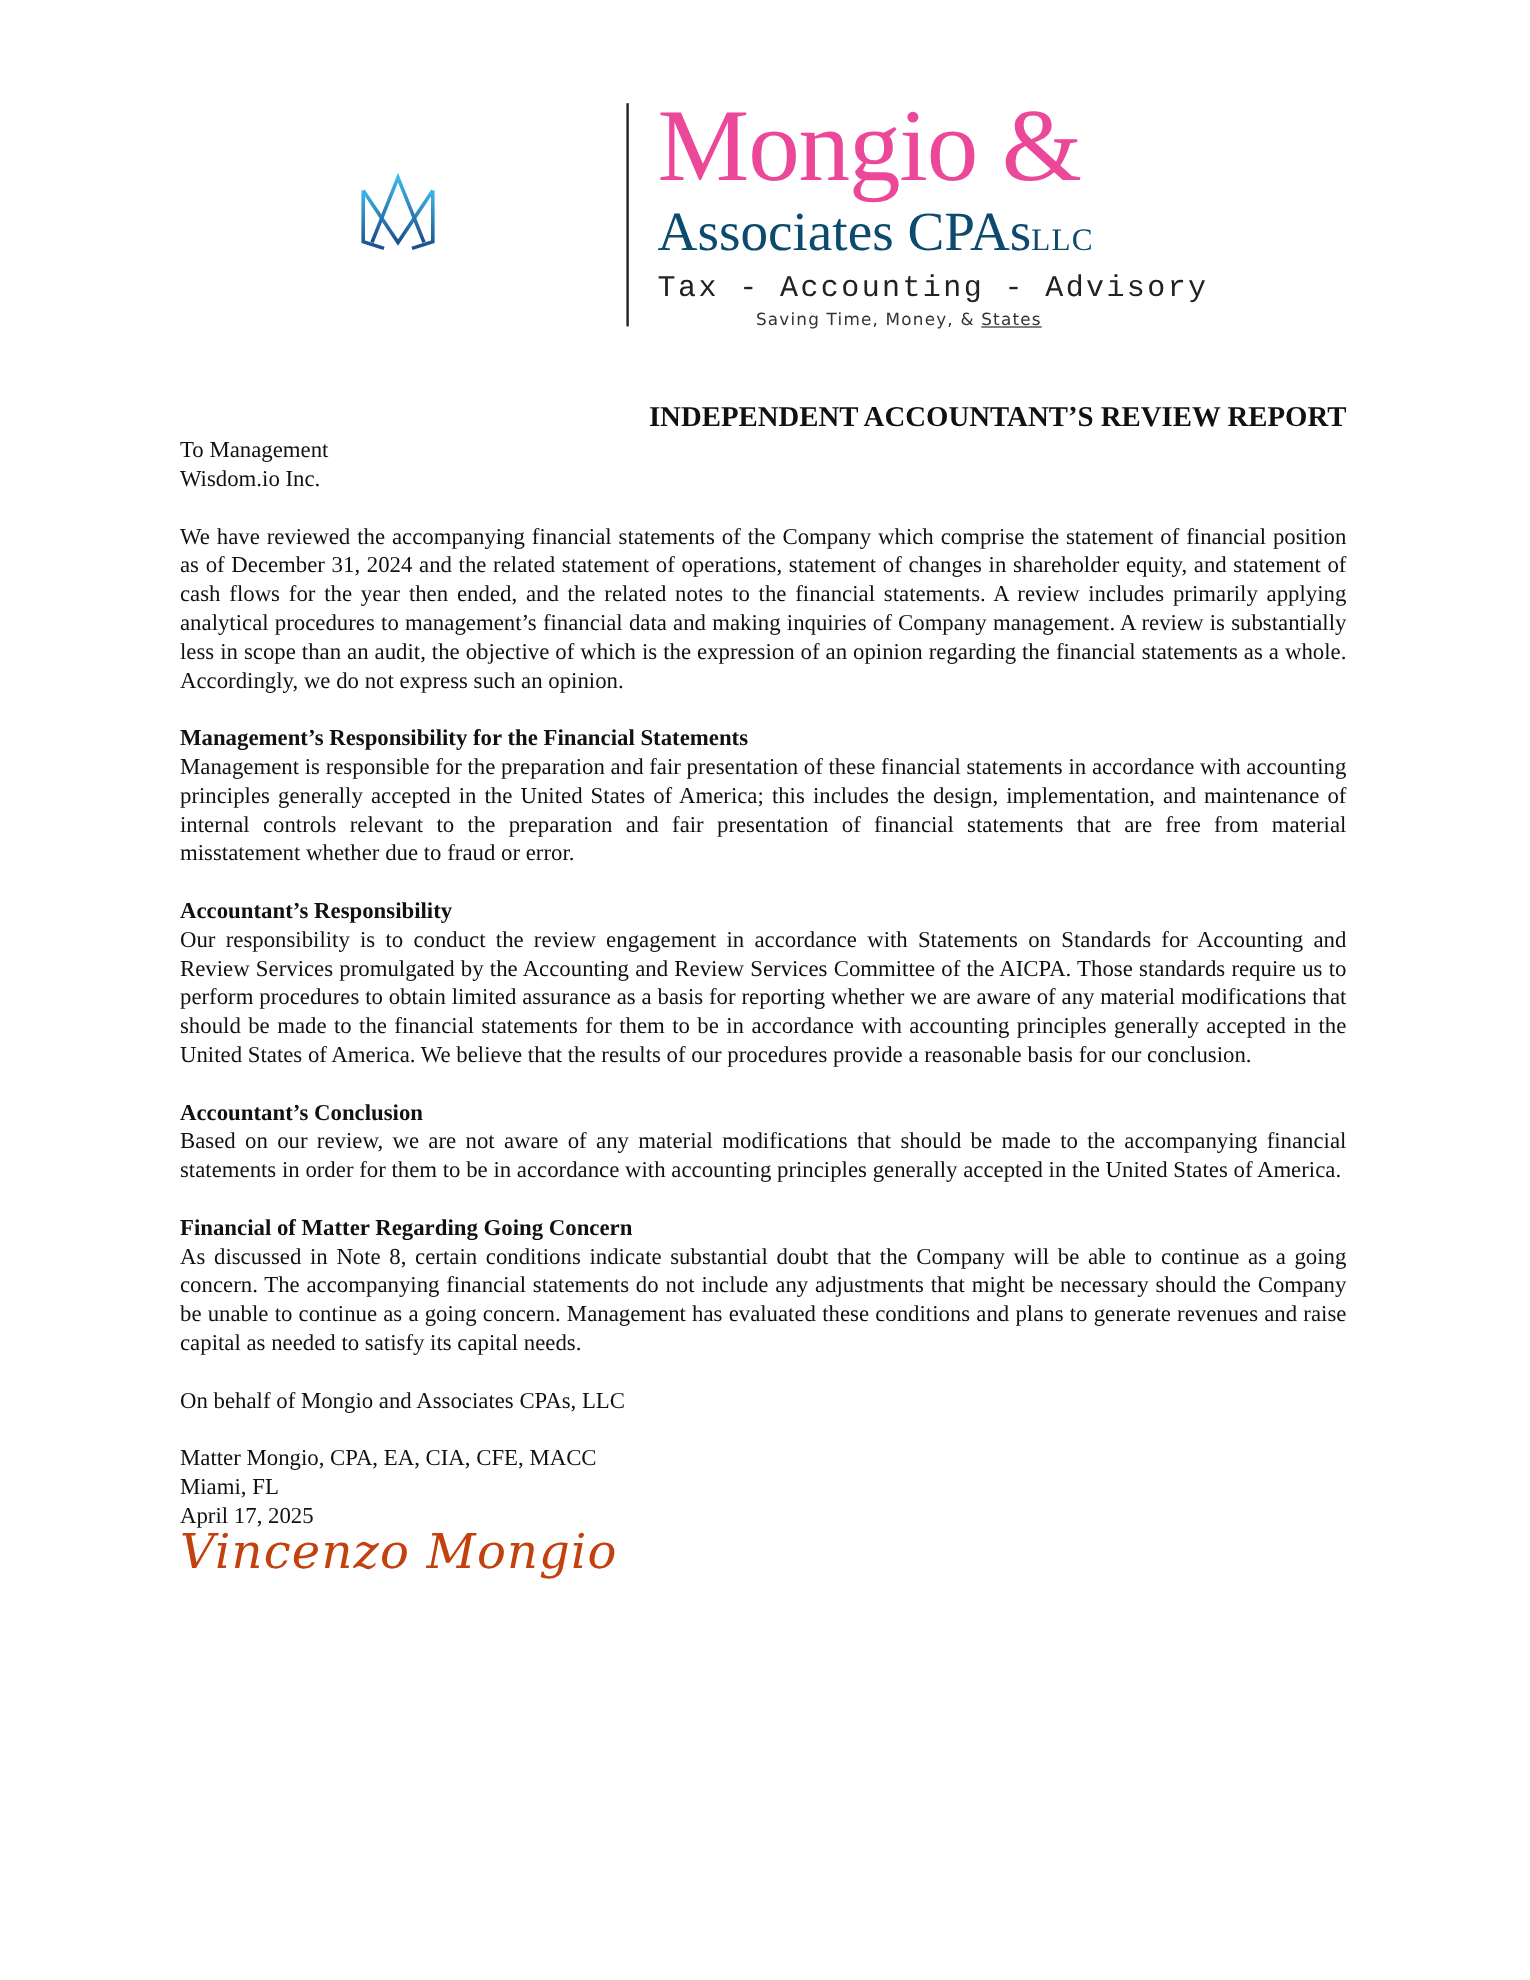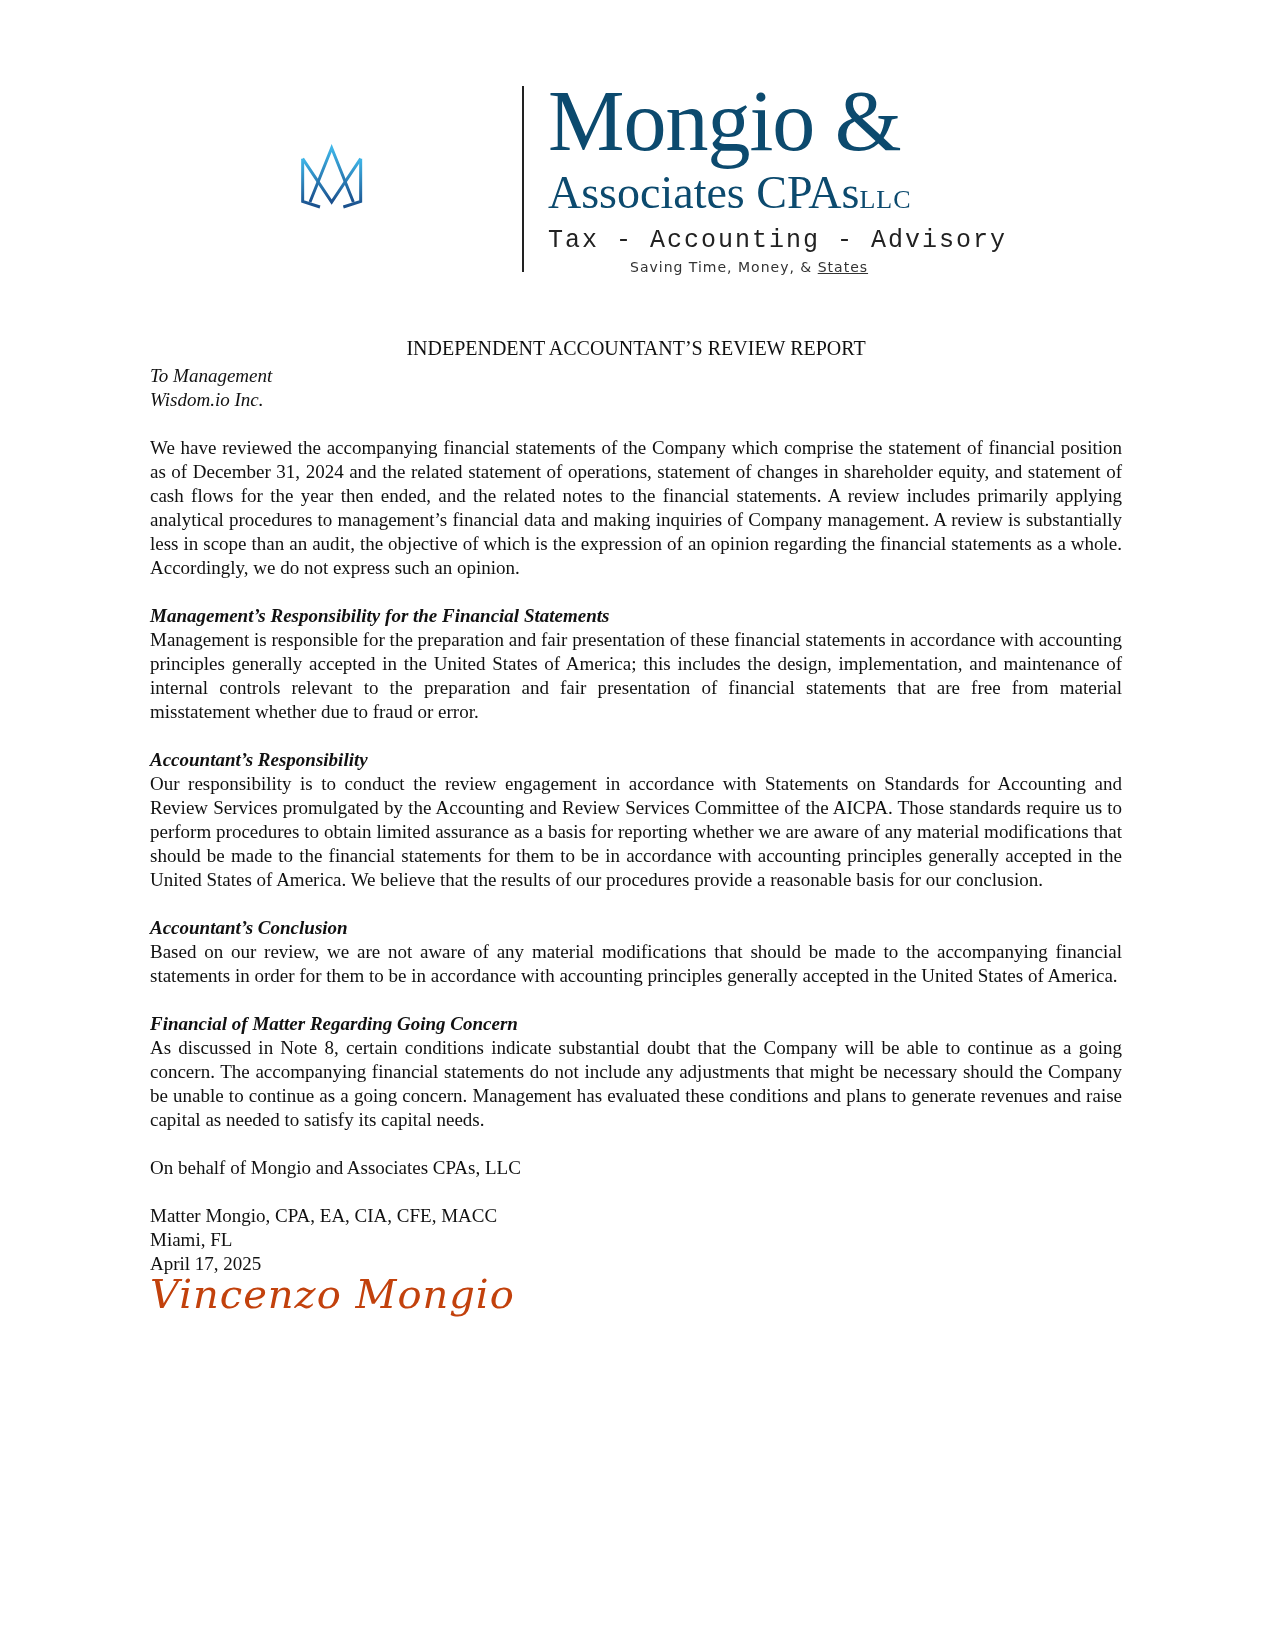--- a/index.html
+++ b/index.html
@@ -1,29 +1,29 @@
 <!DOCTYPE html>
 <html><head>
 <meta charset="utf-8">
 <style>
   html, body { margin: 0; padding: 0; background: #ffffff; }
   body { width: 1275px; height: 1650px; position: relative; overflow: hidden; font-family: "Liberation Serif", serif; color: #111; }
   .logo { position: absolute; left: 300px; top: 72px; width: 660px; height: 220px; }
   .logo-text { position: absolute; left: 548px; top: 78px; }
-  .brand1 { font-family: "Liberation Serif", serif; font-size: 86px; color: #0c4a6e; line-height: 1; letter-spacing: -1px; }
+  .brand1 { font-family: "Liberation Serif", serif; font-size: 86px; color: #ec4899; line-height: 1; letter-spacing: -1px; }
   .brand2 { font-family: "Liberation Serif", serif; font-size: 46px; color: #0c4a6e; line-height: 1; margin-top: 6px; white-space: nowrap; }
   .brand2 .llc { font-size: 26px; letter-spacing: 1px; }
   .brand3 { font-family: "Liberation Mono", monospace; font-size: 25px; color: #222; margin-top: 10px; letter-spacing: 2px; white-space: nowrap; }
   .brand4 { font-family: "DejaVu Sans", sans-serif; font-size: 14px; color: #333; margin-top: 4px; margin-left: 82px; letter-spacing: 1px; white-space: nowrap; }
   .brand4 .u { text-decoration: underline; }
   .vline { position: absolute; left: 522px; top: 86px; width: 2px; height: 186px; background: #222; }
   .content { position: absolute; left: 150px; top: 336px; width: 972px; font-size: 19px; line-height: 24px; }
-  .title { text-align: center; font-weight: normal; font-size: 20px; margin-bottom: 4px; }
+  .title { text-align: right; font-weight: bold; font-size: 24px; margin-bottom: 4px; }
   p { margin: 0 0 24px 0; text-align: justify; }
-  .h { font-weight: bold; display: block; font-style: italic; }
+  .h { font-weight: bold; display: block; }
   .sig { font-family: "DejaVu Serif", serif; font-style: italic; font-size: 40px; color: #c2410c; margin-top: 6px; letter-spacing: 1px; }
 </style>
 </head>
 <body>
 
 <svg class="logo" viewBox="0 0 660 220" width="660" height="220" style="left:300px;top:72px;width:220px;">
   <defs>
     <linearGradient id="g1" x1="0" y1="0" x2="0" y2="1">
       <stop offset="0" stop-color="#3fb6e8"></stop>
       <stop offset="1" stop-color="#1a4f8c"></stop>

